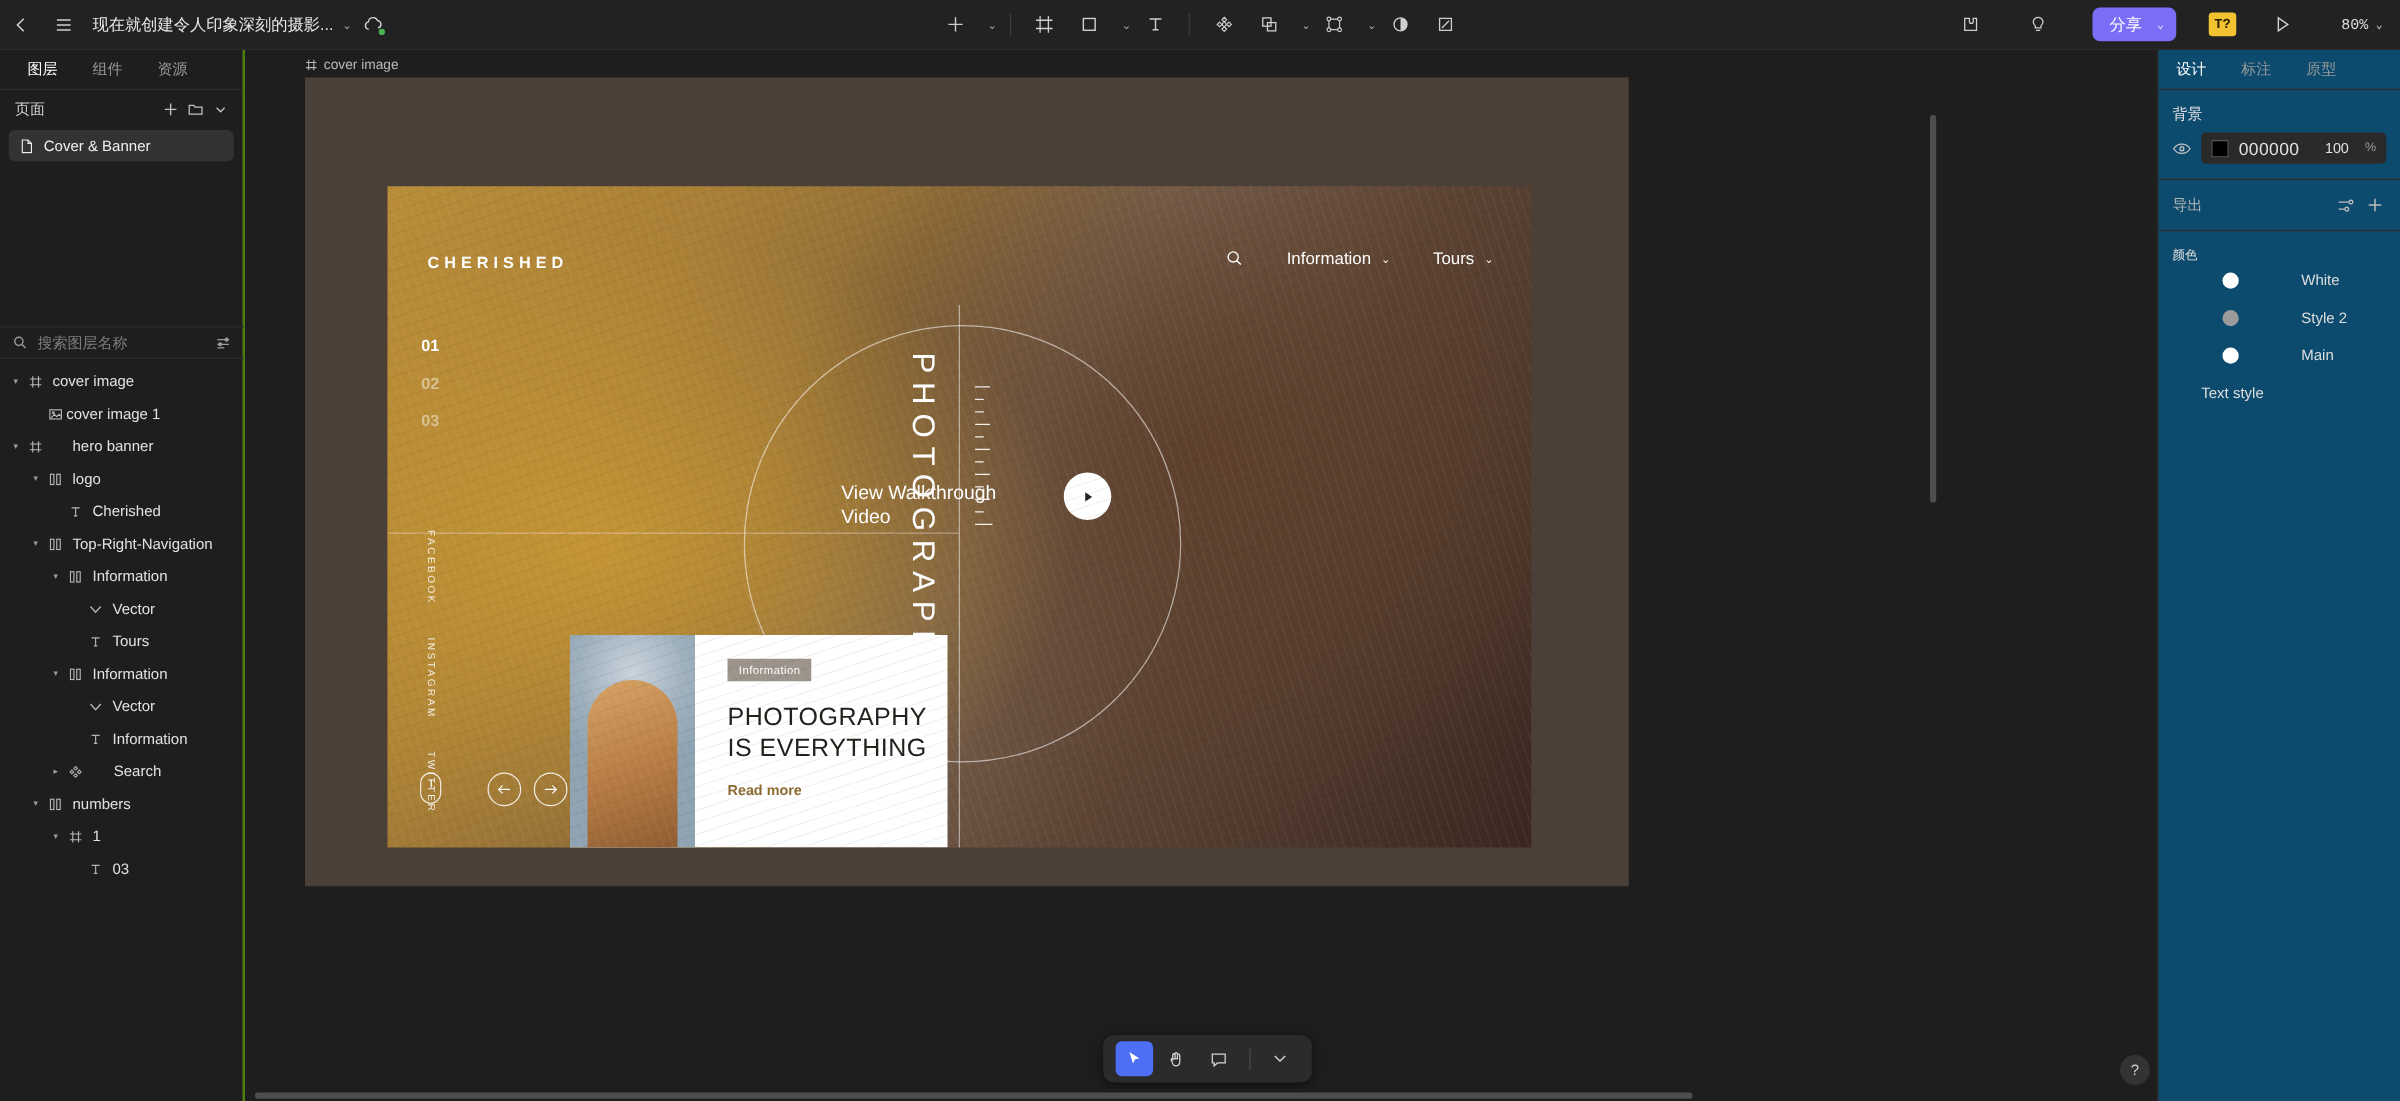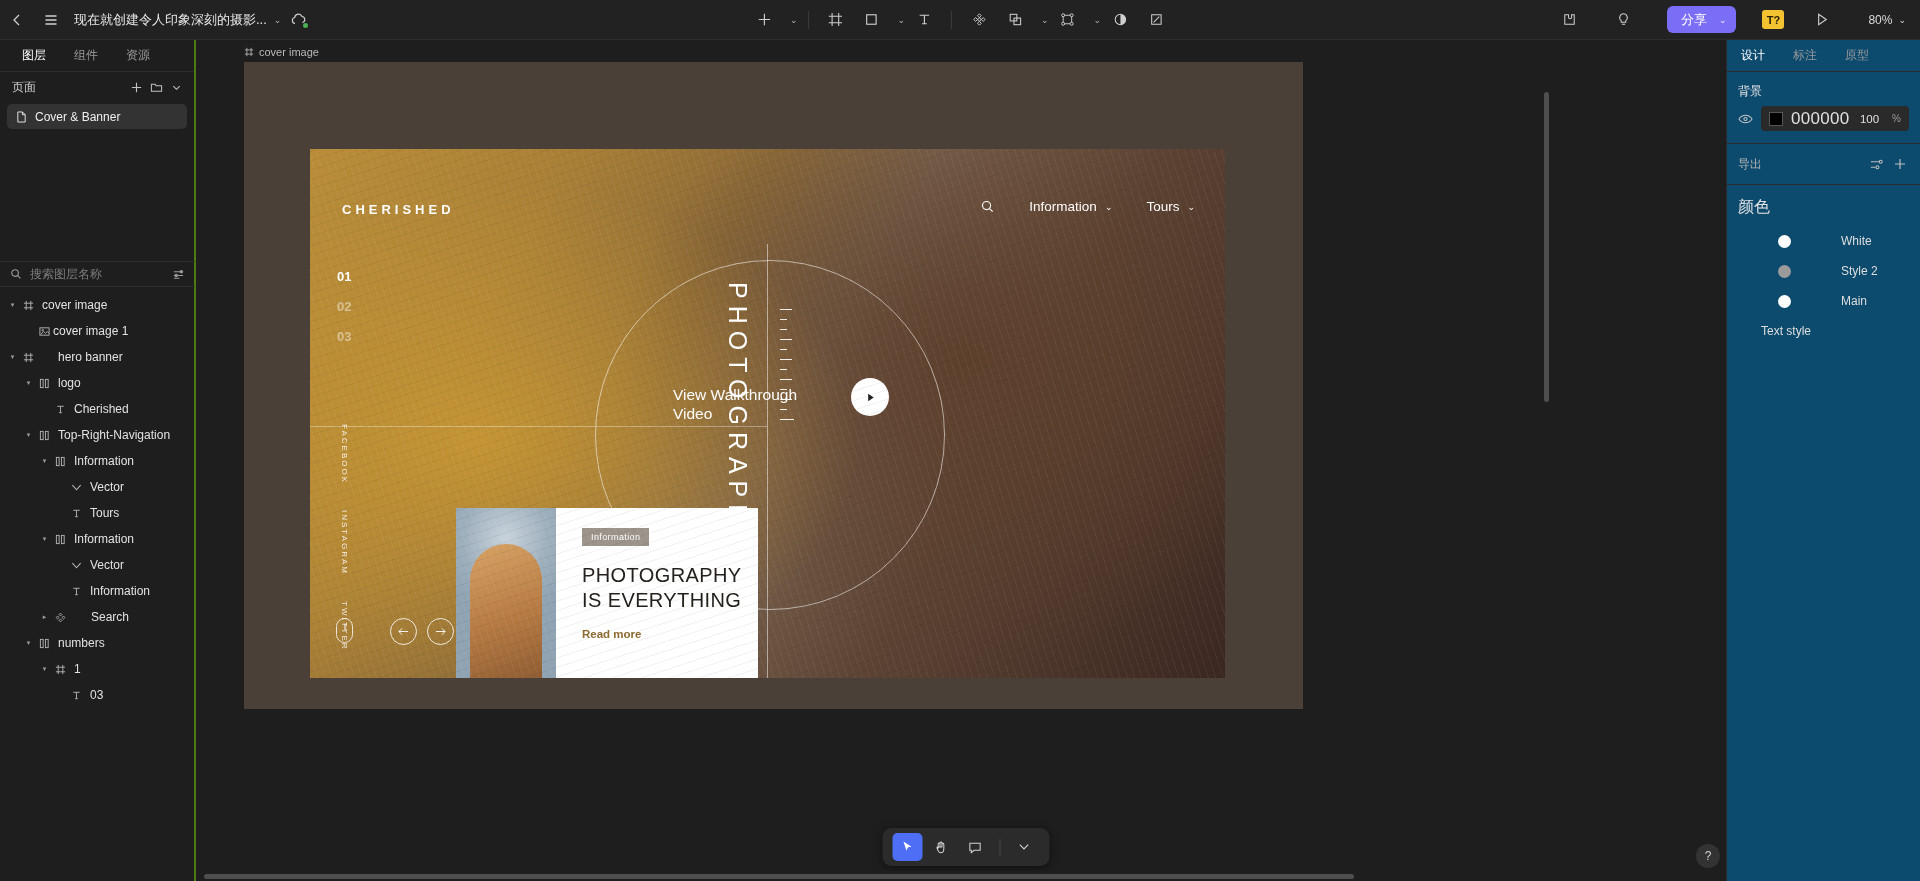--- a/index.html
+++ b/index.html
@@ -36,21 +36,21 @@
     width:5px; height:5px; border-radius:50%; background:#4caf50;
   }
 
   .tool-center {
     position: absolute; left: 50%; transform: translateX(-50%);
     display: flex; align-items: center; gap: 2px;
   }
   .tsep { width:1px; height:18px; background:#3d3d3d; margin: 0 8px; }
 
   .tool-right {
-    position: absolute; right: 8px; display: flex; align-items: center; gap: 20px;
+    position: absolute; right: 8px; display: flex; align-items: center; gap: 20px; font-family: Liberation Mono, monospace;
   }
   .share-btn {
     display:flex; align-items:center; justify-content:center; gap:12px;
     height:27px; padding: 0 10px 0 14px; margin: 0 6px;
     background:#7b6ef6; color:#fff; border-radius:6px;
     font-size:13px; cursor:pointer;
   }
   .share-btn .sb-caret{ font-size:9px; opacity:.9; }
   .badge-tq {
     width:22px; height:19px; background:#f2c230; color:#2a2200;
@@ -289,33 +289,33 @@
   }
   .rp-div { height:1px; background:#2c2c2c; }
 
   .bg-row { display:flex; align-items:center; gap:8px; padding: 2px 11px 12px 11px; }
   .eye { color:#c3c3c3; font-size:12px; cursor:pointer; }
   .bg-field {
     flex:1; height:25px; background:#2a2a2a; border-radius:4px;
     display:flex; align-items:center; padding: 0 8px; gap:8px; cursor:pointer;
   }
   .swatch { width:14px; height:14px; background:#000; border:1px solid #555; }
-  .hexval { font-size:17px; color:#e0e0e0; letter-spacing:.3px; }
+  .hexval { font-size:14px; color:#e0e0e0; letter-spacing:.3px; }
   .opval { font-size:11.5px; color:#e0e0e0; margin-left:auto; }
   .pct { font-size:10px; color:#9a9a9a; margin-left:5px; }
 
   .export-row {
     display:flex; align-items:center; padding: 11px 11px; gap:6px;font-family:Liberation Serif, serif;
   }
   .export-row .lbl { font-size:12px; color:#b5b5b5; flex:1; }
   .er-icon { width:18px; height:18px; display:flex; align-items:center;
              justify-content:center; color:#bdbdbd; cursor:pointer; font-size:13px;}
 
   .color-sec { padding: 12px 11px; }
-  .color-sec .hd { font-size:16px; color:#e2e2e2; margin-bottom:16px; }
+  .color-sec .hd { font-size:10px; color:#e2e2e2; margin-bottom:6px; }
   .color-item { display:flex; align-items:center; gap:10px; margin-bottom:16px; cursor:pointer; }
   .dot { width:13px; height:13px; border-radius:50%; }
   .color-item span { font-size:12px; color:#dedede;margin-left:40px; }
   .textstyle { font-size:12px; color:#dedede; margin-left:23px; cursor:pointer; }
 
   svg { display:block; }
 </style>
 </head>
 <body>
 

